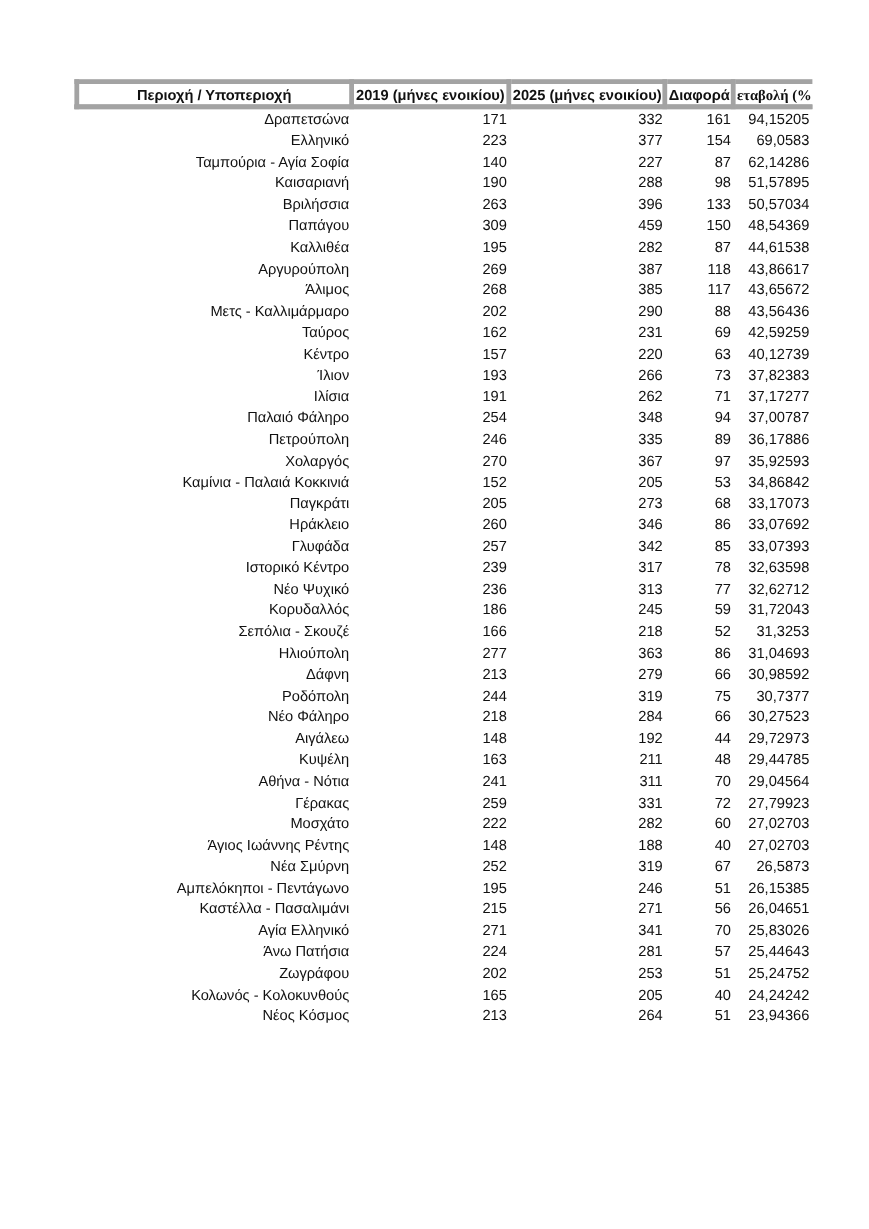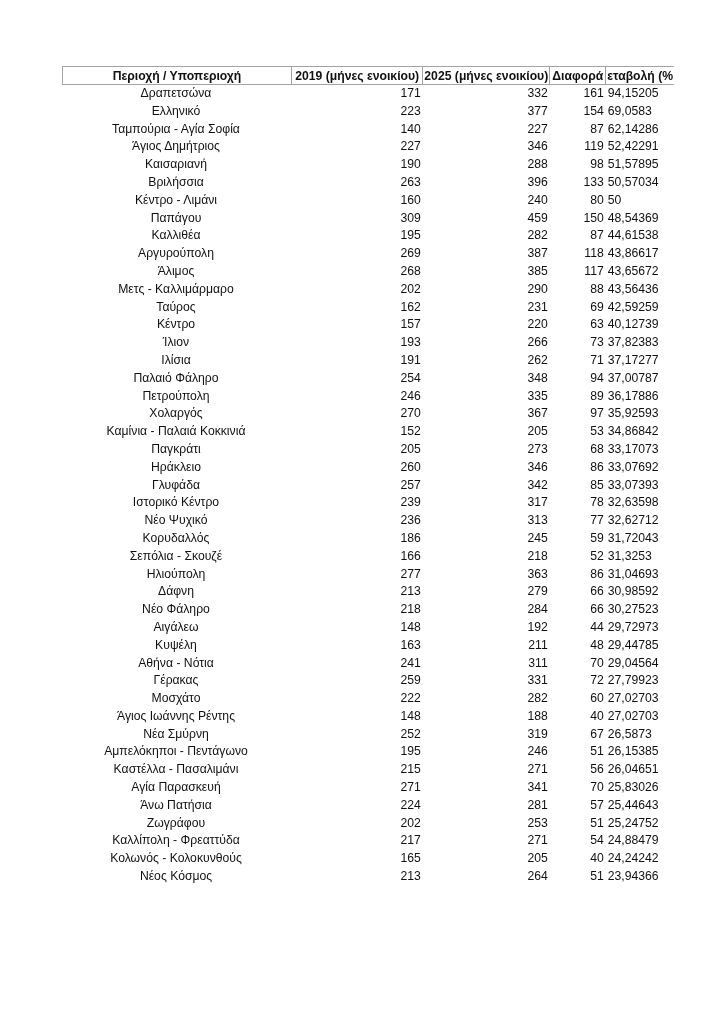--- a/index.html
+++ b/index.html
@@ -2,28 +2,28 @@
 <html><head>
 <meta charset="utf-8">
 <style>
   html, body { margin: 0; padding: 0; background: #ffffff; }
   body { width: 724px; height: 1024px; position: relative; overflow: hidden;
          font-family: "Liberation Sans", "DejaVu Sans", sans-serif; color: #111; }
   .sheet { position: absolute; left: 62px; top: 66px; }
   table { border-collapse: collapse; table-layout: fixed; font-size: 12.2px; }
   col.c0 { width: 229px; } col.c1 { width: 125px; } col.c2 { width: 124px; }
   col.c3 { width: 56px; }  col.c4 { width: 60px; }
-  th { font-weight: bold; height: 17px; padding: 0 1px; border: 1px solid #a3a3a3;
+  th { font-weight: bold; height: 17px; padding: 0 1px; border: 4px solid #a3a3a3;
        white-space: nowrap; overflow: hidden; text-align: center; line-height: 16px; }
-  th.clip { text-align: left; border-right: none; }
+  th.clip { text-align: left; border-right: none; font-family: Liberation Serif, serif; }
   td { height: 17.8px; padding: 0 2px; white-space: nowrap; overflow: hidden; line-height: 17.8px; }
-  td.name { text-align: center; padding-left: 0; margin-left: 34px; }
+  td.name { text-align: right; padding-left: 0; margin-left: 34px; }
   td.v2019 { text-align: left; padding-left: 109px; margin-top: 32px; }
   td.num { text-align: right; }
-  td.pct { padding-right: 3px; }
+  td.pct { text-align: right; padding-right: 3px; }
 </style>
 </head>
 <body>
 
 <div class="sheet">
   <table>
     <colgroup>
         <col class="c0">
         <col class="c1">
         <col class="c2">
@@ -55,48 +55,34 @@
           <td class="pct">69,0583</td>
         </tr>
         <tr>
           <td class="name">Ταμπούρια - Αγία Σοφία</td>
           <td class="v2019">140</td>
           <td class="num">227</td>
           <td class="num">87</td>
           <td class="pct">62,14286</td>
         </tr>
         <tr>
-          <td class="name">Άγιος Δημήτριος</td>
-          <td class="v2019">227</td>
-          <td class="num">346</td>
-          <td class="num">119</td>
-          <td class="pct">52,42291</td>
-        </tr>
-        <tr>
           <td class="name">Καισαριανή</td>
           <td class="v2019">190</td>
           <td class="num">288</td>
           <td class="num">98</td>
           <td class="pct">51,57895</td>
         </tr>
         <tr>
           <td class="name">Βριλήσσια</td>
           <td class="v2019">263</td>
           <td class="num">396</td>
           <td class="num">133</td>
           <td class="pct">50,57034</td>
         </tr>
         <tr>
-          <td class="name">Κέντρο - Λιμάνι</td>
-          <td class="v2019">160</td>
-          <td class="num">240</td>
-          <td class="num">80</td>
-          <td class="pct">50</td>
-        </tr>
-        <tr>
           <td class="name">Παπάγου</td>
           <td class="v2019">309</td>
           <td class="num">459</td>
           <td class="num">150</td>
           <td class="pct">48,54369</td>
         </tr>
         <tr>
           <td class="name">Καλλιθέα</td>
           <td class="v2019">195</td>
           <td class="num">282</td>
@@ -237,20 +223,27 @@
           <td class="pct">31,04693</td>
         </tr>
         <tr>
           <td class="name">Δάφνη</td>
           <td class="v2019">213</td>
           <td class="num">279</td>
           <td class="num">66</td>
           <td class="pct">30,98592</td>
         </tr>
         <tr>
+          <td class="name">Ροδόπολη</td>
+          <td class="v2019">244</td>
+          <td class="num">319</td>
+          <td class="num">75</td>
+          <td class="pct">30,7377</td>
+        </tr>
+        <tr>
           <td class="name">Νέο Φάληρο</td>
           <td class="v2019">218</td>
           <td class="num">284</td>
           <td class="num">66</td>
           <td class="pct">30,27523</td>
         </tr>
         <tr>
           <td class="name">Αιγάλεω</td>
           <td class="v2019">148</td>
           <td class="num">192</td>
@@ -307,48 +300,41 @@
           <td class="pct">26,15385</td>
         </tr>
         <tr>
           <td class="name">Καστέλλα - Πασαλιμάνι</td>
           <td class="v2019">215</td>
           <td class="num">271</td>
           <td class="num">56</td>
           <td class="pct">26,04651</td>
         </tr>
         <tr>
-          <td class="name">Αγία Παρασκευή</td>
+          <td class="name">Αγία Ελληνικό</td>
           <td class="v2019">271</td>
           <td class="num">341</td>
           <td class="num">70</td>
           <td class="pct">25,83026</td>
         </tr>
         <tr>
           <td class="name">Άνω Πατήσια</td>
           <td class="v2019">224</td>
           <td class="num">281</td>
           <td class="num">57</td>
           <td class="pct">25,44643</td>
         </tr>
         <tr>
           <td class="name">Ζωγράφου</td>
           <td class="v2019">202</td>
           <td class="num">253</td>
           <td class="num">51</td>
           <td class="pct">25,24752</td>
         </tr>
         <tr>
-          <td class="name">Καλλίπολη - Φρεαττύδα</td>
-          <td class="v2019">217</td>
-          <td class="num">271</td>
-          <td class="num">54</td>
-          <td class="pct">24,88479</td>
-        </tr>
-        <tr>
           <td class="name">Κολωνός - Κολοκυνθούς</td>
           <td class="v2019">165</td>
           <td class="num">205</td>
           <td class="num">40</td>
           <td class="pct">24,24242</td>
         </tr>
         <tr>
           <td class="name">Νέος Κόσμος</td>
           <td class="v2019">213</td>
           <td class="num">264</td>

